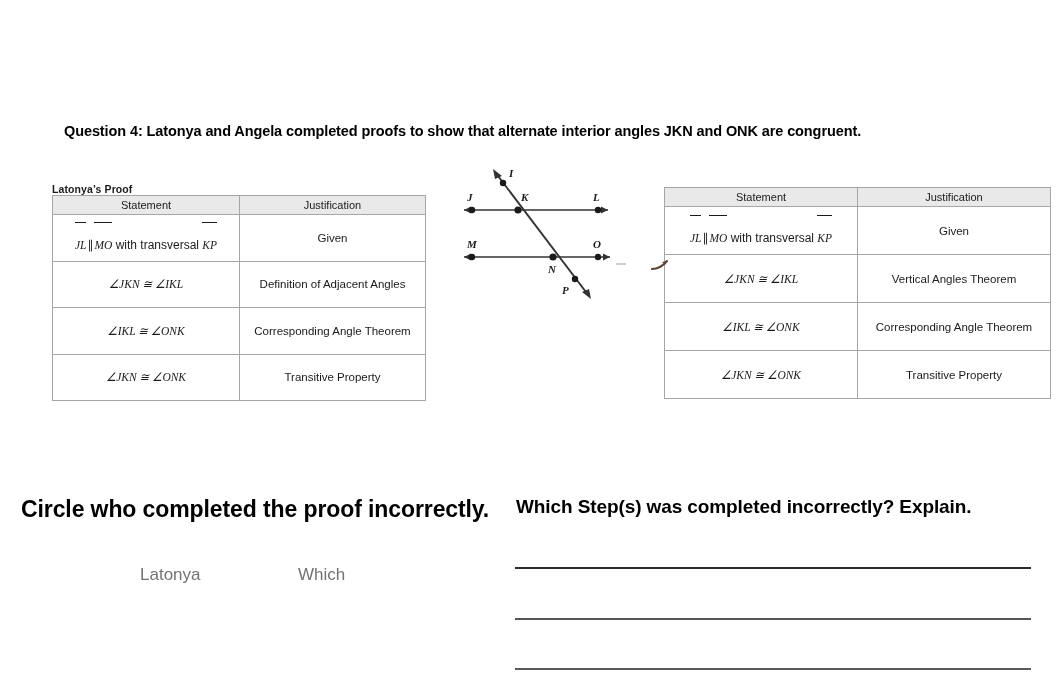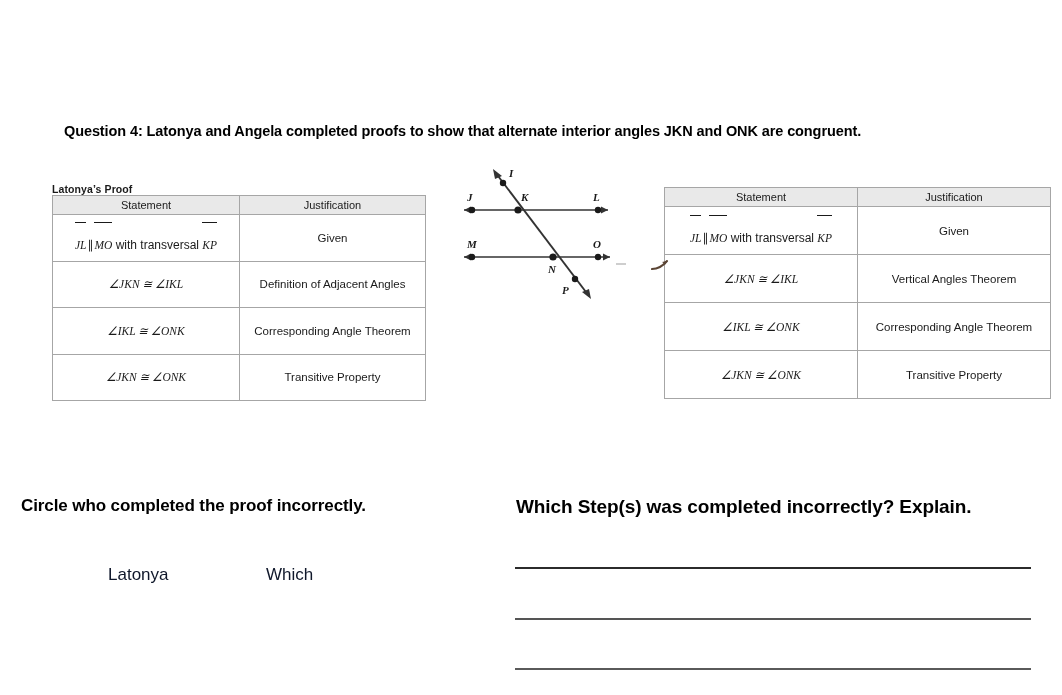--- a/index.html
+++ b/index.html
@@ -119,41 +119,42 @@
     top: 160px;
     width: 190px;
     height: 150px;
   }
 
   
   #prompt-left {
     position: absolute;
     left: 21px;
     top: 496px;
-    font-size: 17px;
+    font-size: 23px;
     font-weight: bold;
     letter-spacing: -0.1px;
     white-space: nowrap;
   }
   #prompt-right {
     position: absolute;
     left: 516px;
     top: 496px;
     font-size: 19px;
     font-weight: bold;
     letter-spacing: -0.1px;
     white-space: nowrap;
   }
 
   .choice {
     position: absolute;
     font-size: 17px;
     font-weight: normal;
-    color: #0f172a;
-    white-space: nowrap;
+    color: #737373;
+    white-space: nowrap;
+    margin-left: 32px;
   }
   #choice-latonya { left: 108px; top: 565px; }
   #choice-angela  { left: 266px; top: 565px; }
 
   
   .answer-line {
     position: absolute;
     left: 515px;
     width: 516px;
     height: 0;

